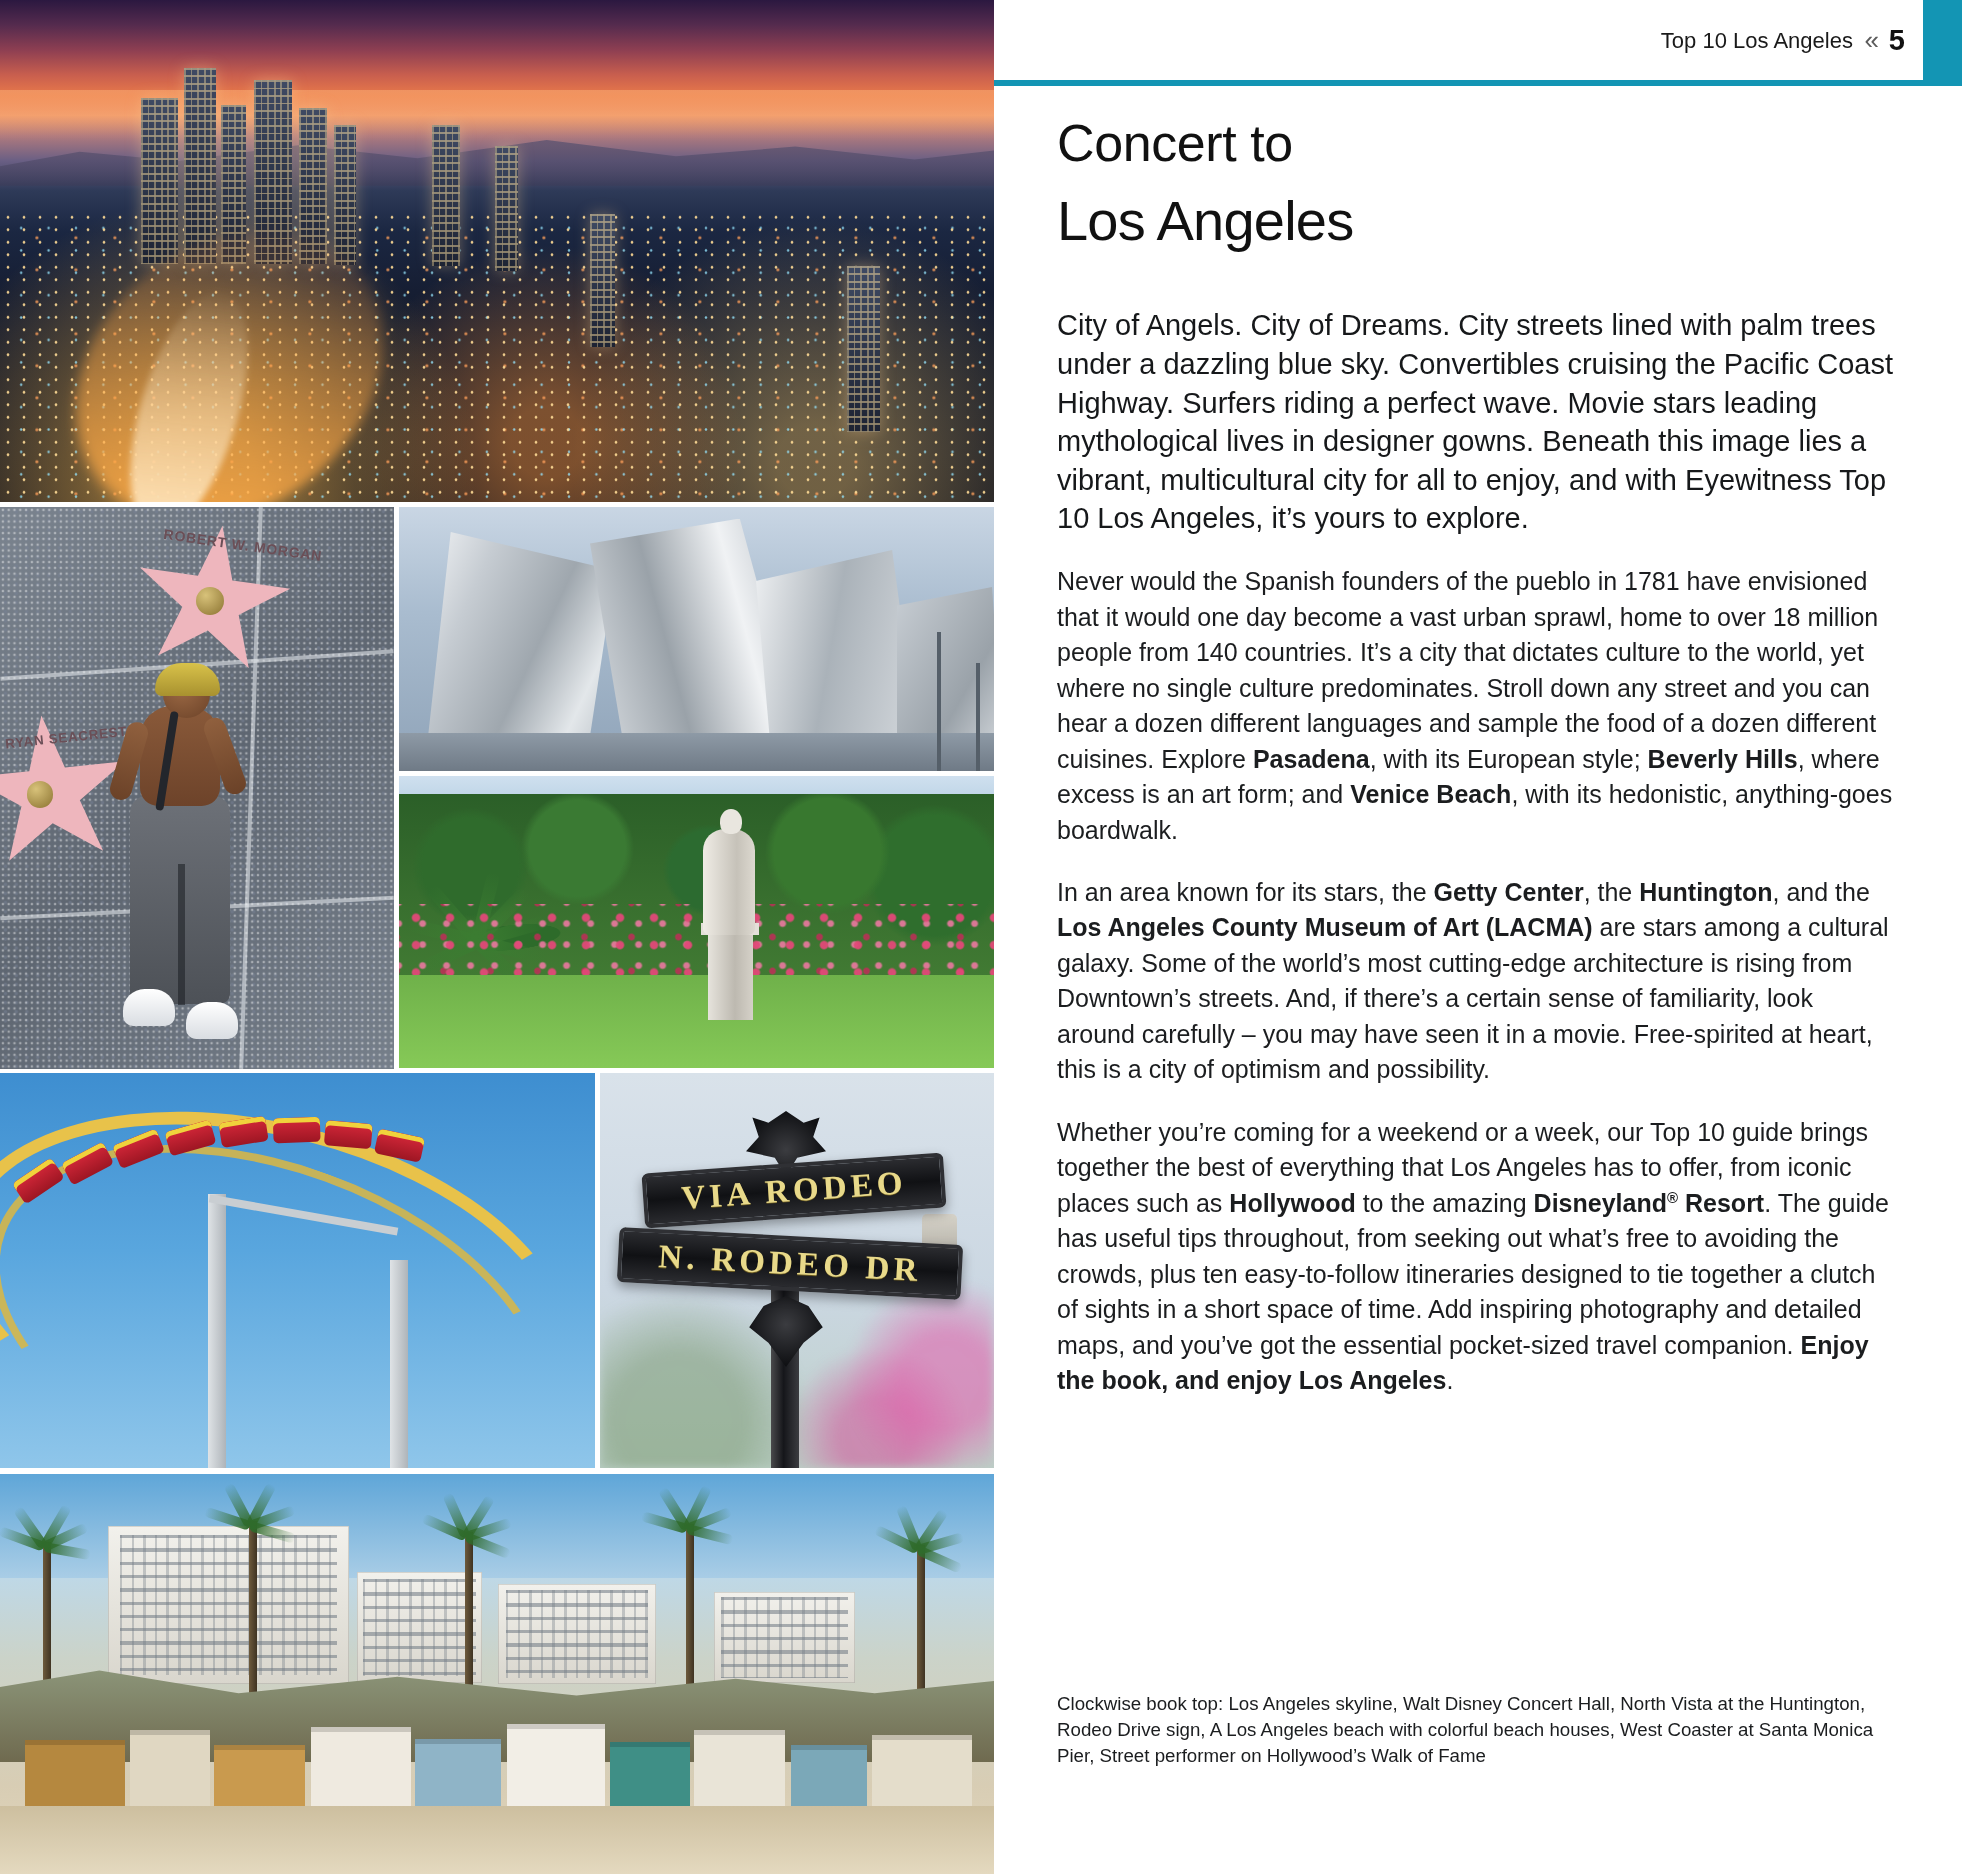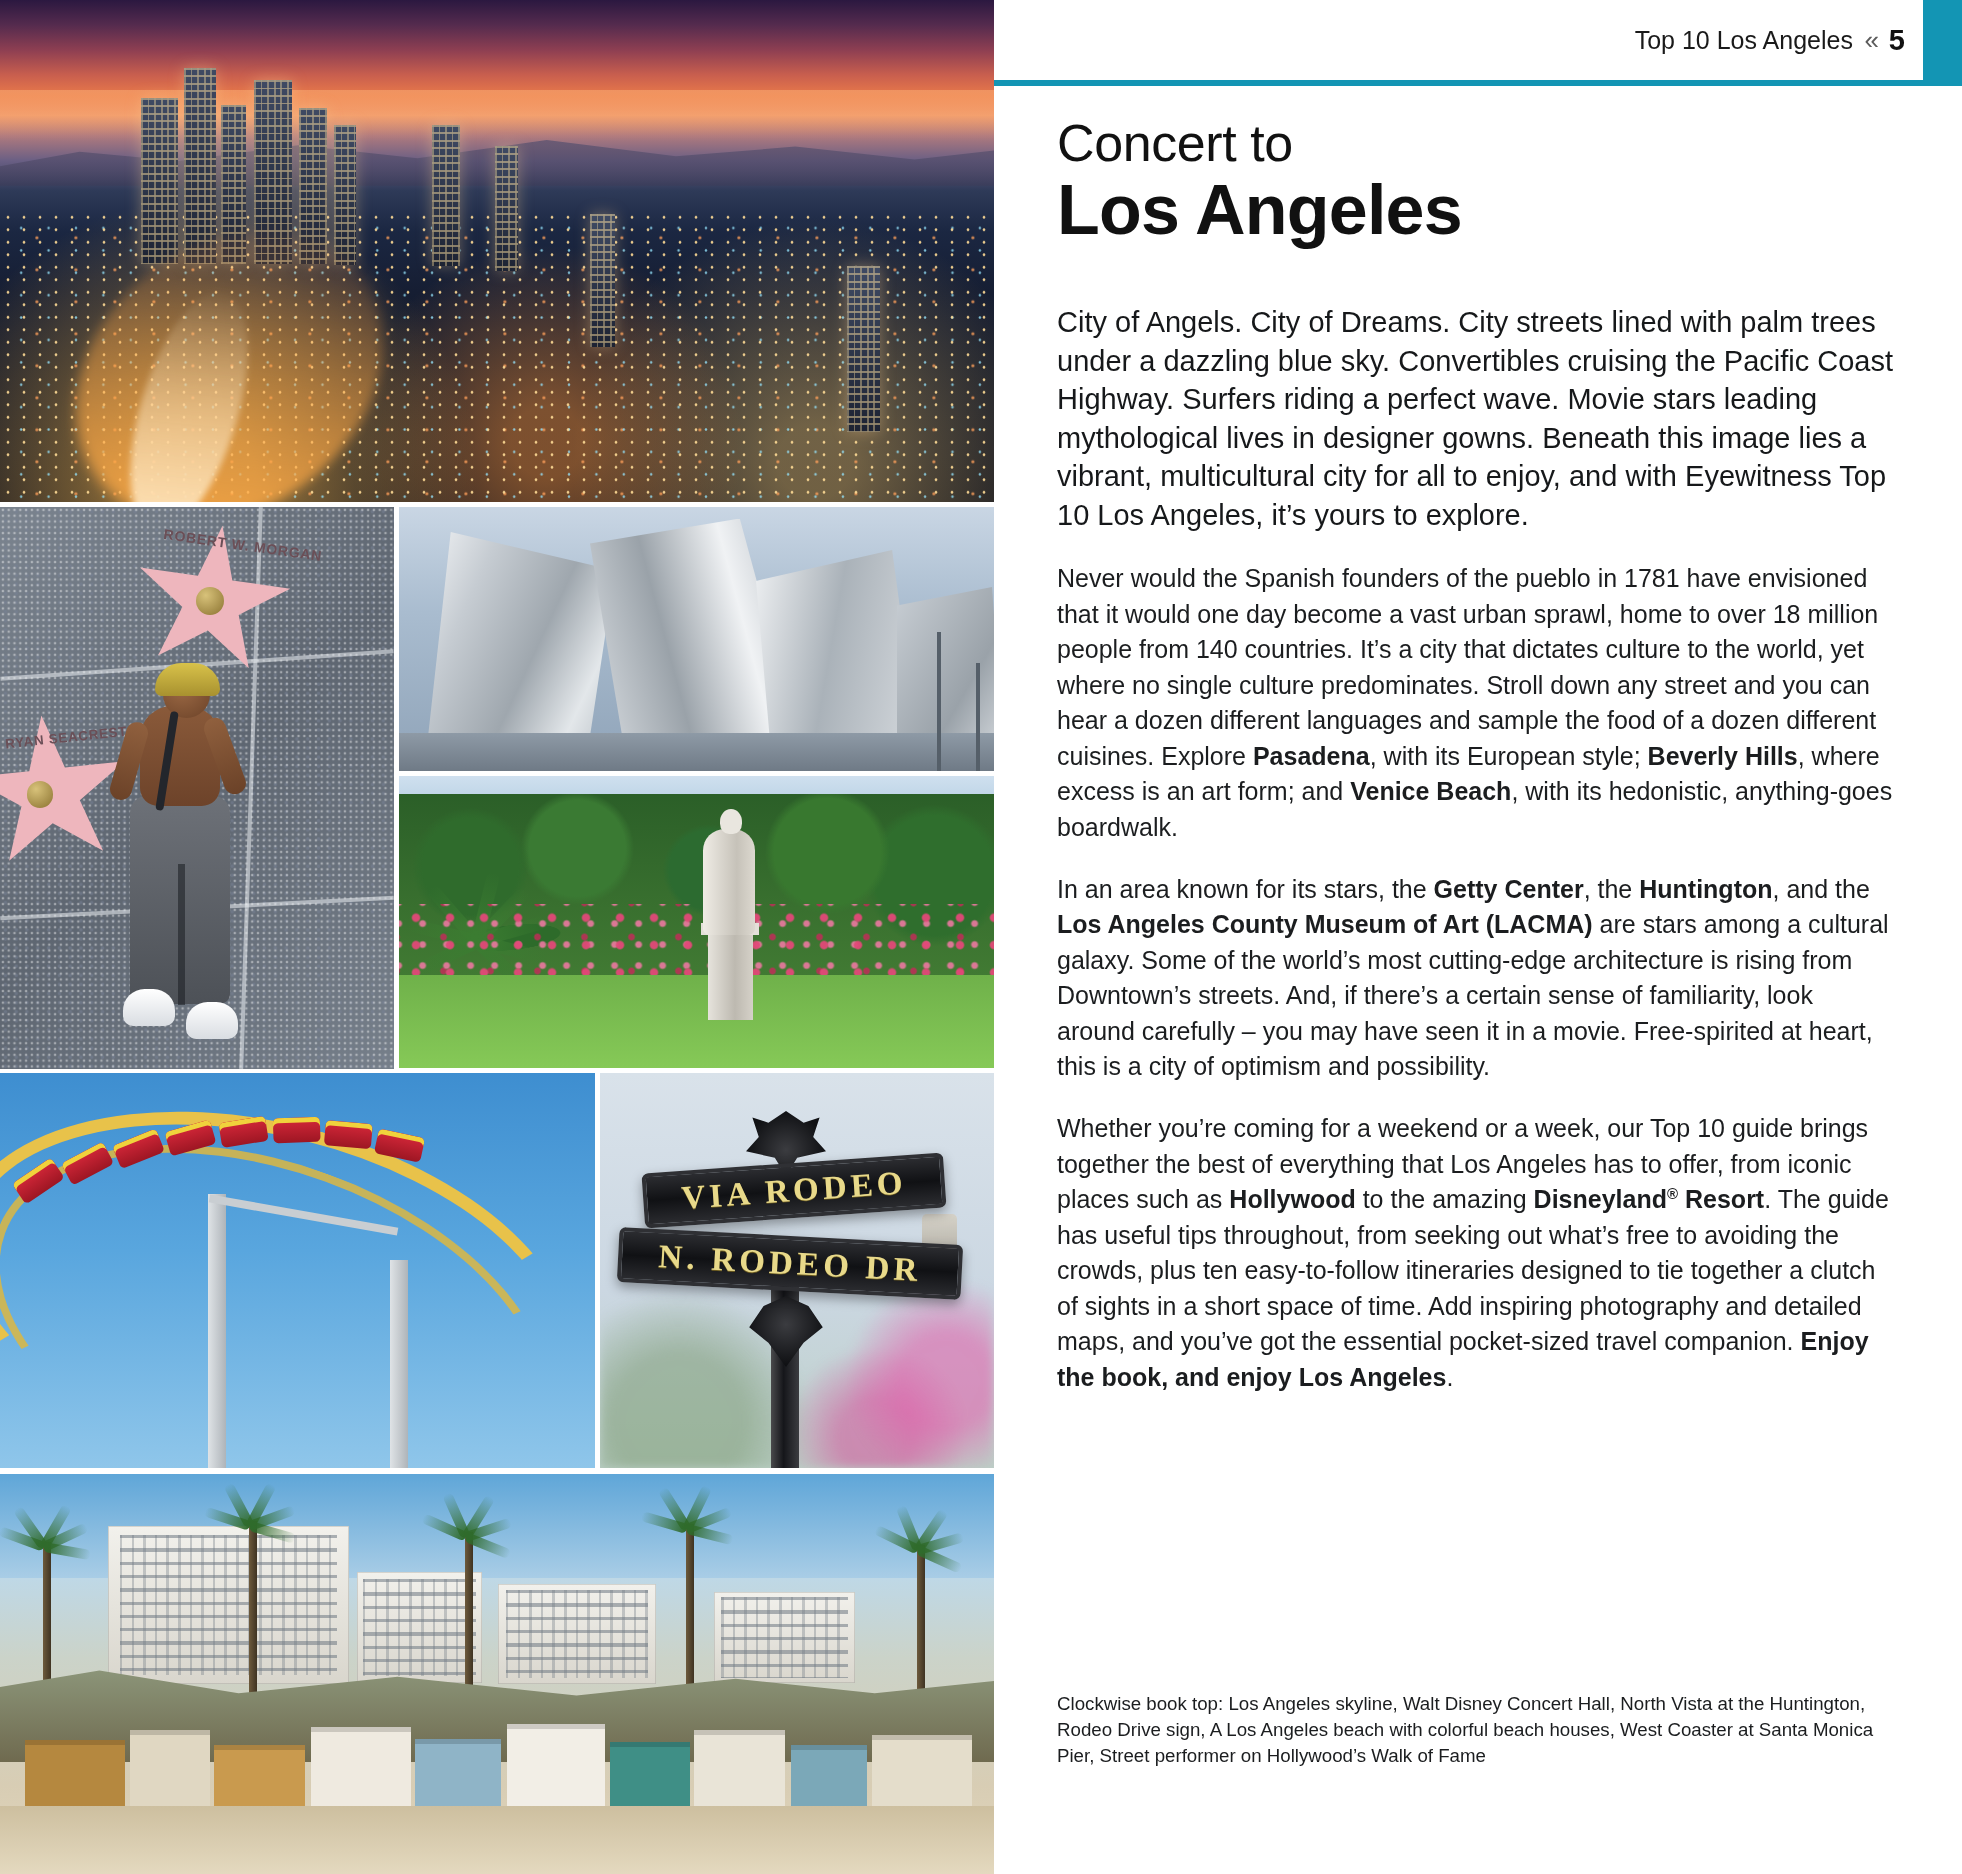--- a/index.html
+++ b/index.html
@@ -407,39 +407,39 @@
   }
   .header-tab {
     position: absolute; right: 0; top: 0; width: 40px; height: 86px;
     background: #1395b4;
   }
   .header-inner {
     position: absolute; right: 58px; top: 0; height: 81px;
     display: flex; align-items: center; gap: 11.6px;
   }
   .runhead {
-    font-size: 25px; color: #1a1a1a; font-weight: 400;
+    font-size: 22px; color: #1a1a1a; font-weight: 400;
   }
   .chev {
     font-size: 26px; color: #5b5b5b; letter-spacing: -1.7px;
   }
   .pageno {
     font-size: 29px; color: #111; font-weight: 700;
   }
 
   .body-wrap {
     position: absolute; left: 63px; top: 116px; width: 839px;
   }
   .welcome-sm {
     font-size: 52px; line-height: 1.05; color: #111; font-weight: 400;
     letter-spacing: -0.4px;
   }
   .welcome-lg {
-    font-size: 70px; line-height: 1.05; color: #111; font-weight: 700;
-    letter-spacing: -0.8px; margin-top: 3px;
+    font-size: 56px; line-height: 1.05; color: #111; font-weight: 400;
+    letter-spacing: -0.8px; margin-top: 21px;
   }
   .lede {
     margin-top: 56px;
     font-size: 29px; line-height: 1.33; color: #16181a; font-weight: 400;
   }
   p.body {
     margin-top: 26.6px;
     font-size: 25px; line-height: 1.42; color: #1b1d1f;
   }
   p.body b { font-weight: 700; }

